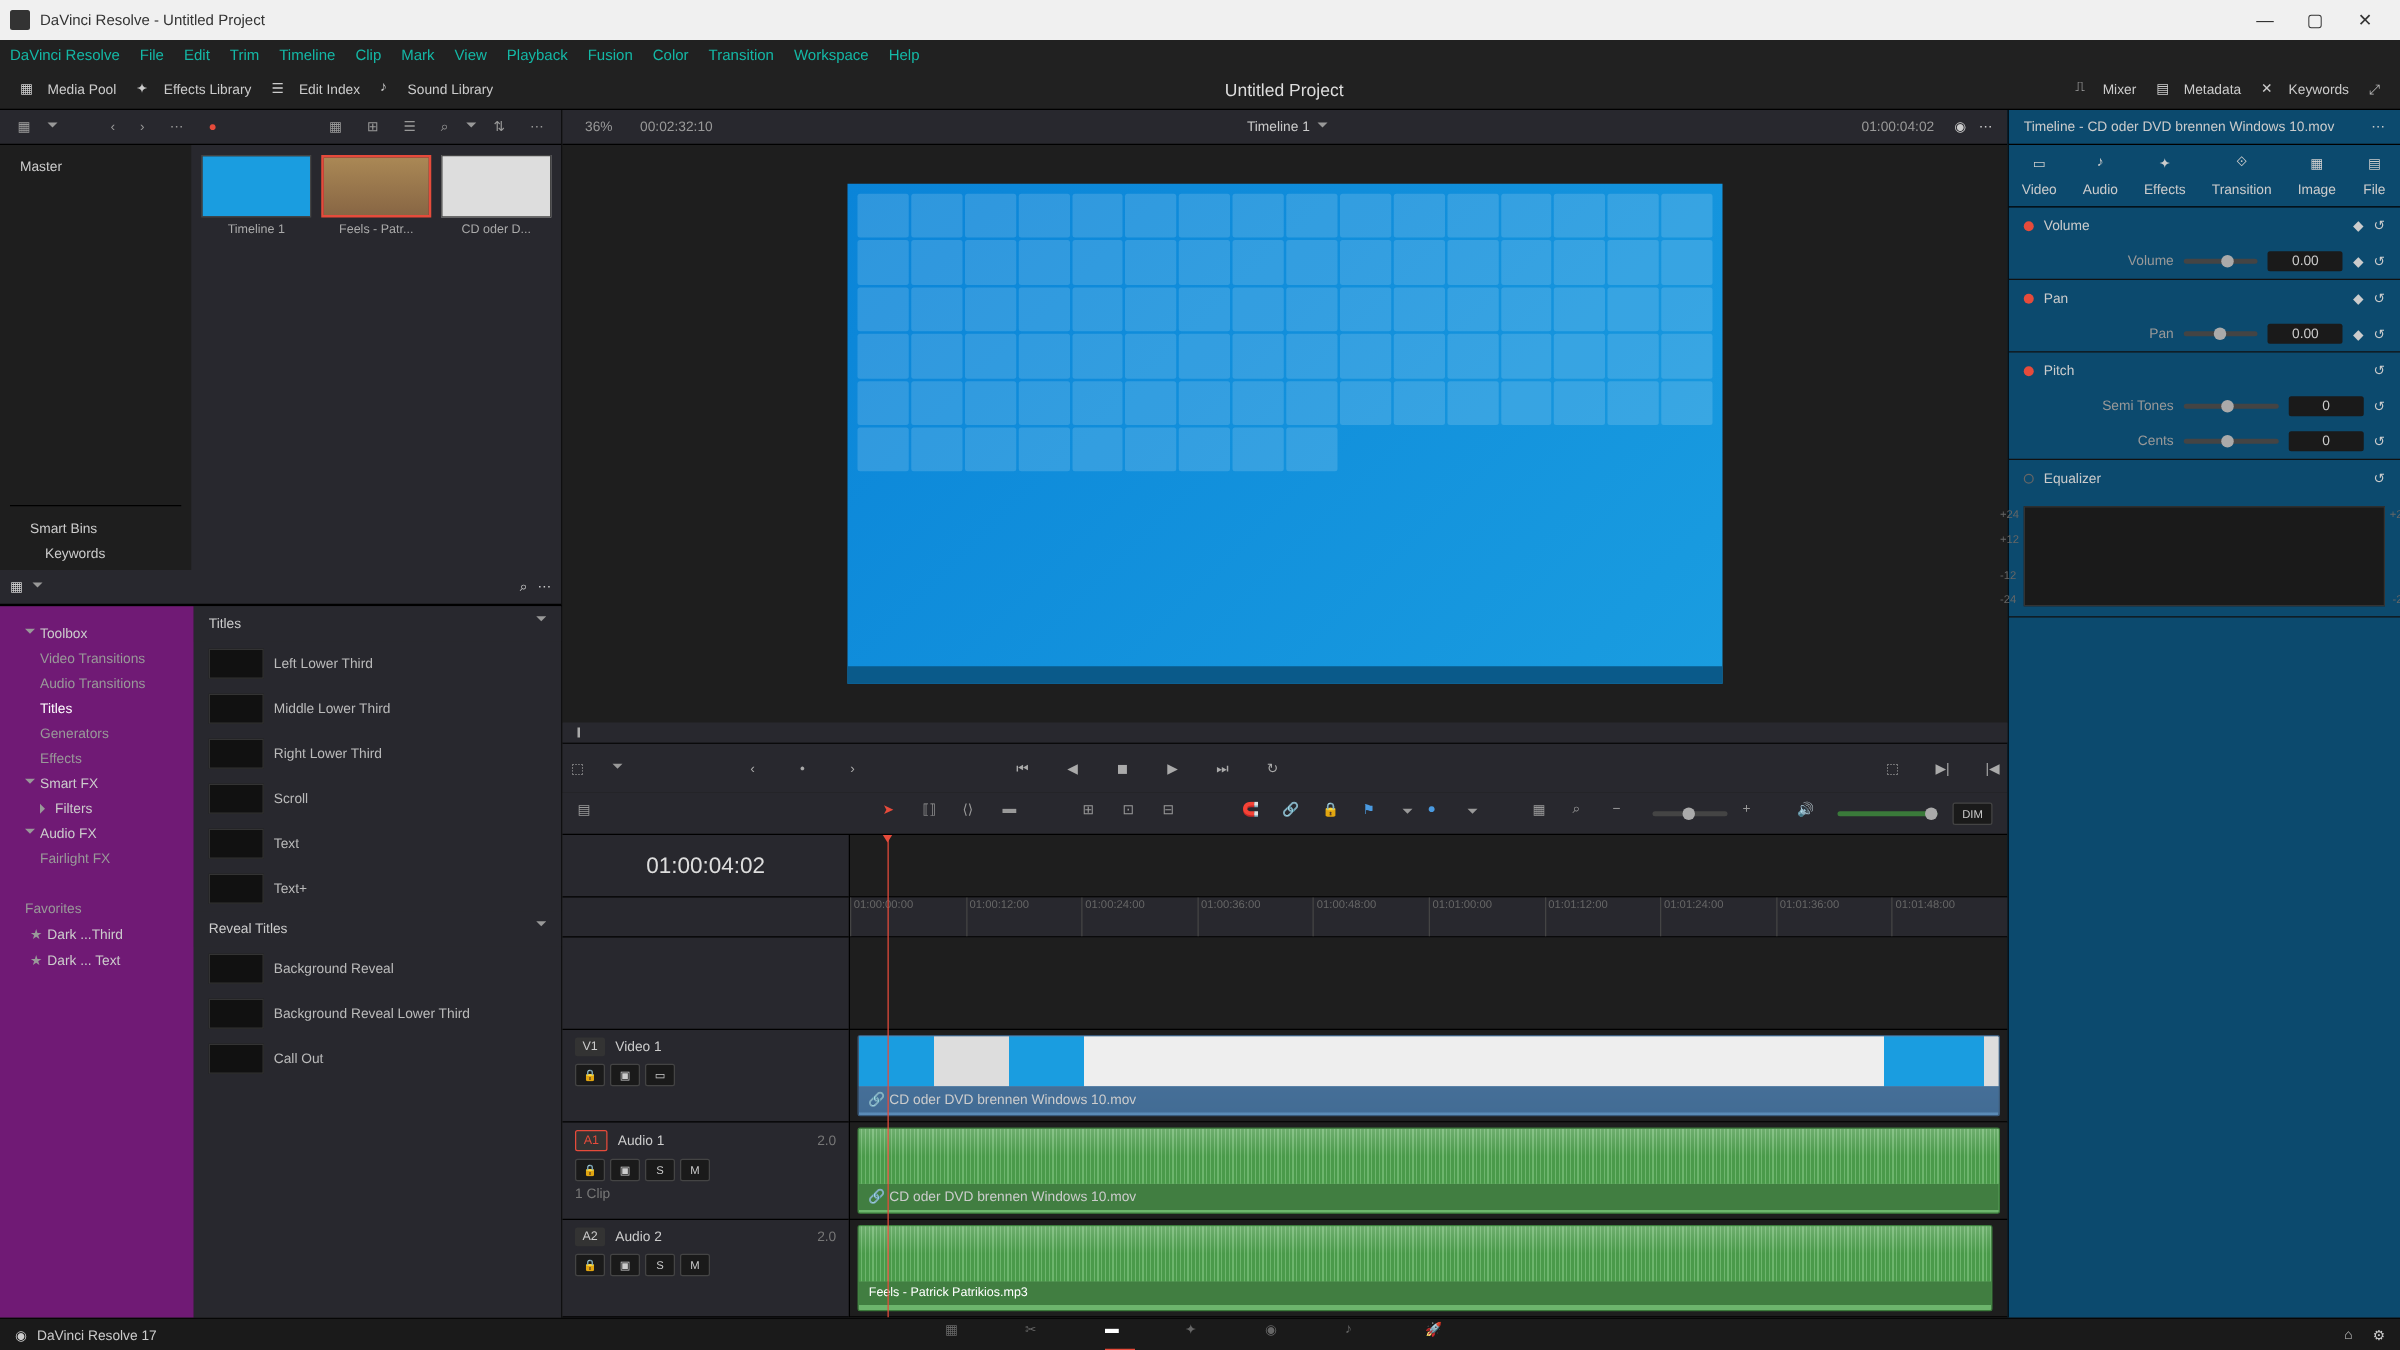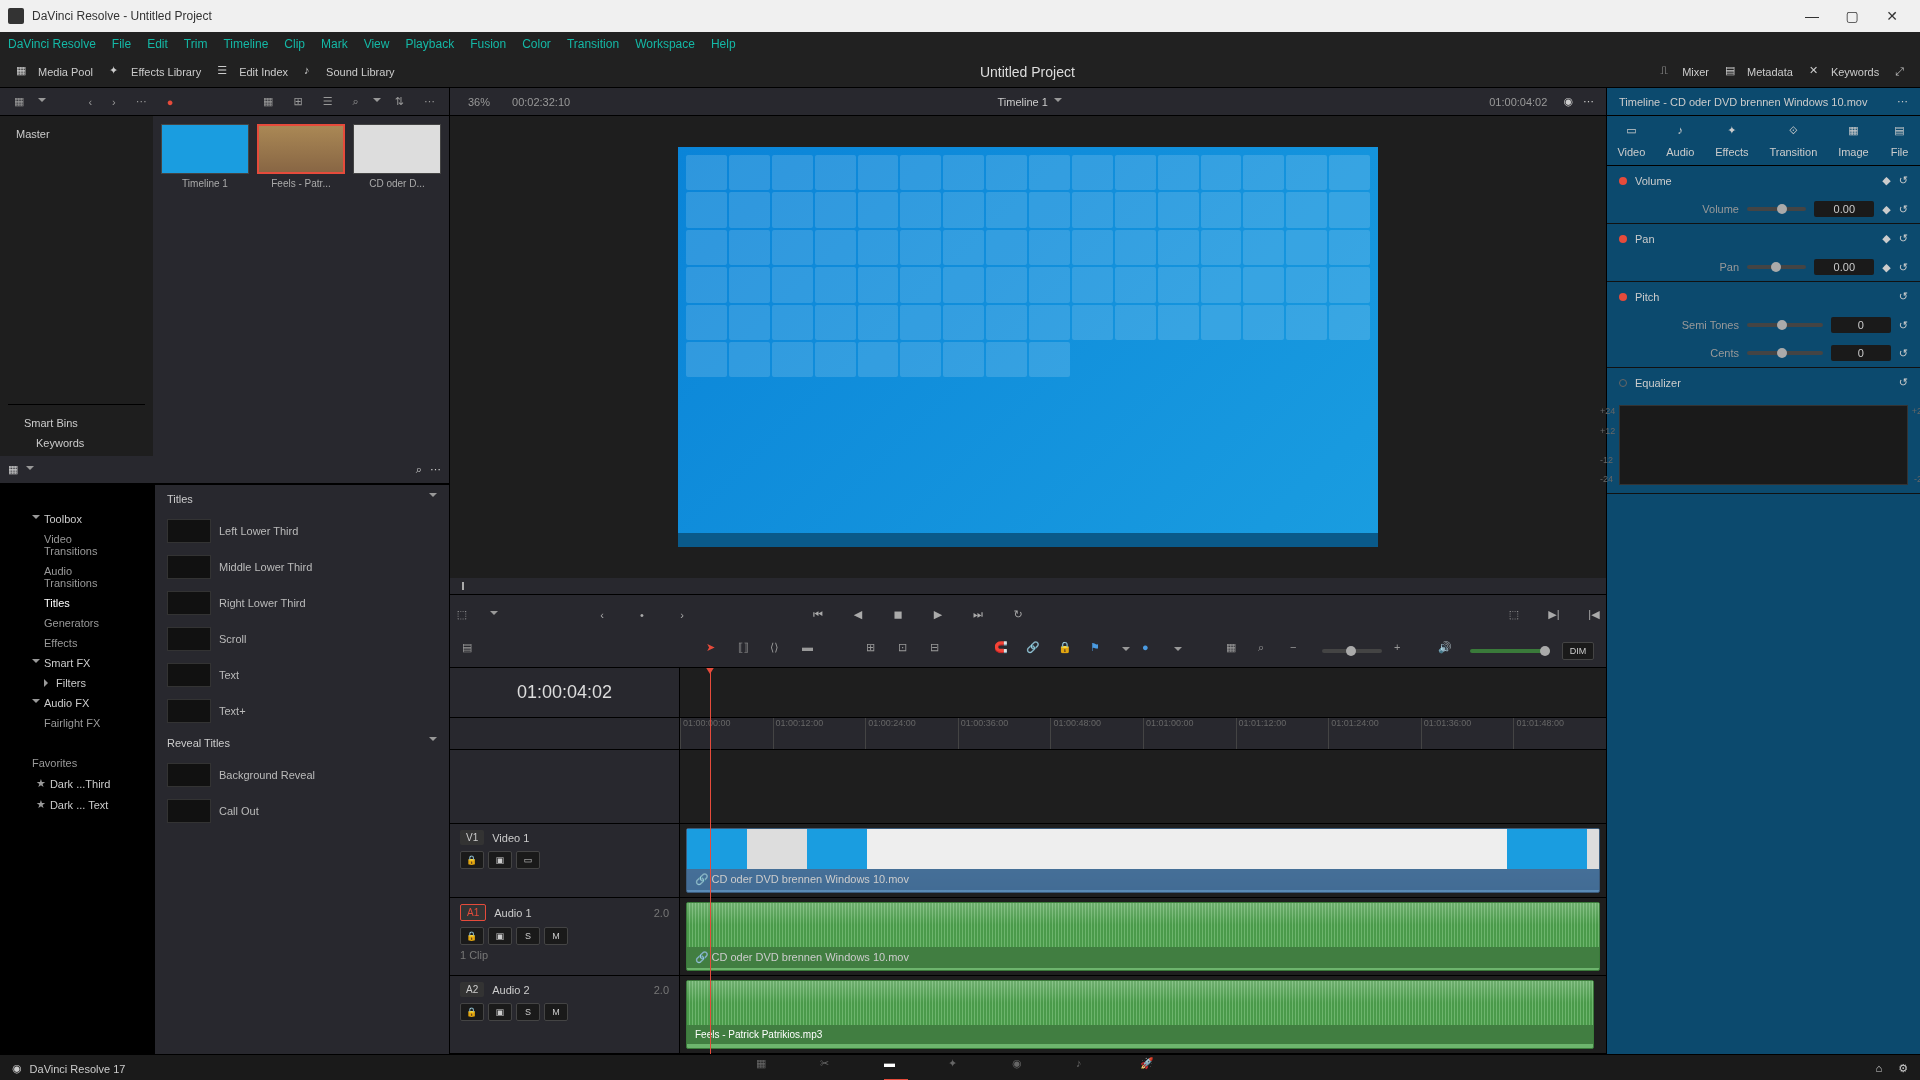--- a/index.html
+++ b/index.html
@@ -24,21 +24,21 @@
 .clips{flex:1;background:#28282e;padding:8px;display:flex;gap:8px;align-items:flex-start}
 .clip{width:88px;text-align:center}
 .clip-thumb{width:88px;height:50px;background:#0a84d8;border:1px solid #444;margin-bottom:4px}
 .clip-thumb.sel{border:2px solid #e64b3b}
 .clip-thumb.t1{background:linear-gradient(#1a9de0,#1a9de0)}
 .clip-thumb.t2{background:linear-gradient(#a85,#864)}
 .clip-thumb.t3{background:#ddd}
 .clip-label{font-size:10px;color:#aaa;white-space:nowrap;overflow:hidden;text-overflow:ellipsis}
 .smart-bins{padding:8px;border-top:1px solid #000}
 .effects-panel{flex:1;display:flex;border-top:1px solid #000}
-.fx-tree{width:155px;background:#000000;padding:24px}
+.fx-tree{width:155px;background:#701a75;padding:12px}
 .fx-item{padding:4px 8px;color:#999;display:flex;align-items:center;gap:4px}
 .fx-item.active{color:#fff}
 .fx-list{flex:1;background:#28282e;overflow-y:auto}
 .fx-header{padding:8px 12px;color:#ddd;background:#28282e;display:flex;justify-content:space-between}
 .fx-row{display:flex;align-items:center;padding:6px 12px;gap:8px}
 .fx-thumb{width:44px;height:24px;background:#111;border:1px solid #333}
 .fx-label{color:#bbb;font-size:11px}
 .fx-tree-search{height:28px;background:#28282e;display:flex;align-items:center;justify-content:flex-end;padding:0 8px;gap:8px;border-bottom:1px solid #000}
 .viewer-area{flex:1;display:flex;flex-direction:column;background:#1e1e1e}
 .viewer-header{height:28px;background:#28282e;display:flex;align-items:center;padding:0 12px;justify-content:space-between;border-bottom:1px solid #000}
@@ -280,20 +280,24 @@
         <div class="fx-header">
             <span>Reveal Titles</span>
             <span class="chev down"></span>
           </div>
         <div class="fx-row">
             <div class="fx-thumb"></div>
             <span class="fx-label">Background Reveal</span>
           </div>
         <div class="fx-row">
             <div class="fx-thumb"></div>
+            <span class="fx-label">Background Reveal Lower Third</span>
+          </div>
+        <div class="fx-row">
+            <div class="fx-thumb"></div>
             <span class="fx-label">Call Out</span>
           </div>
       </div>
     </div>
   </div>
 
   <div class="viewer-area">
     <div class="viewer-header">
       <div style="display:flex;gap:10px;align-items:center">
         <span class="sb-item">36%</span>

